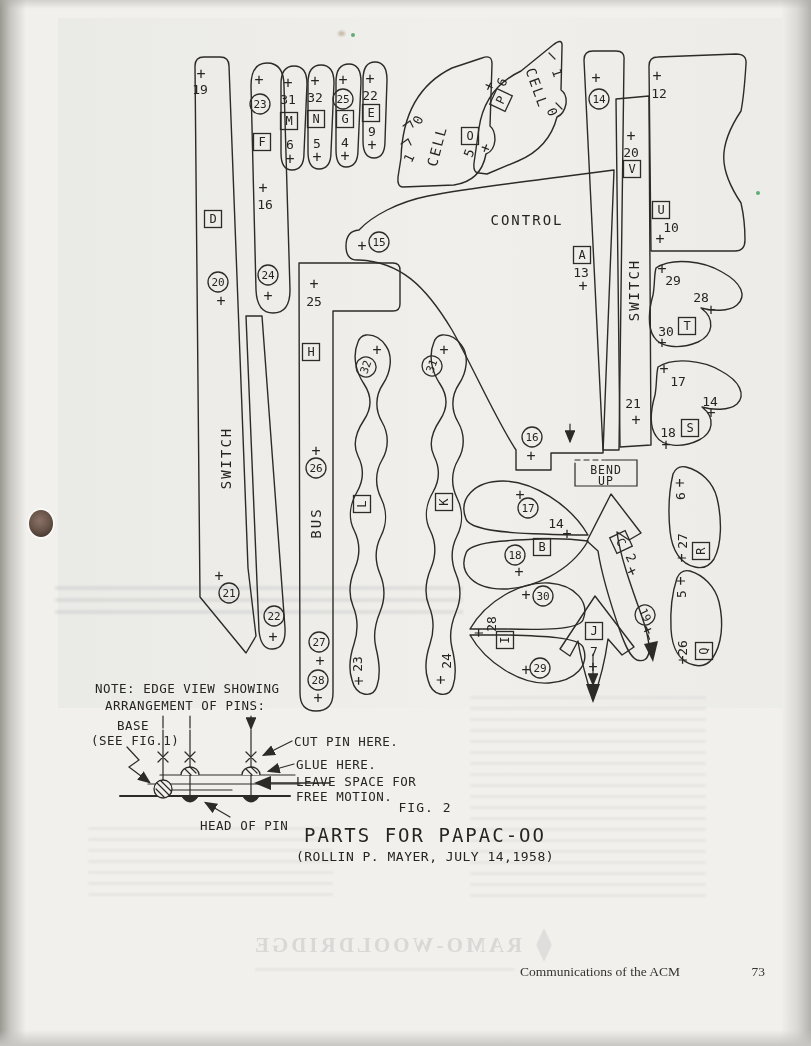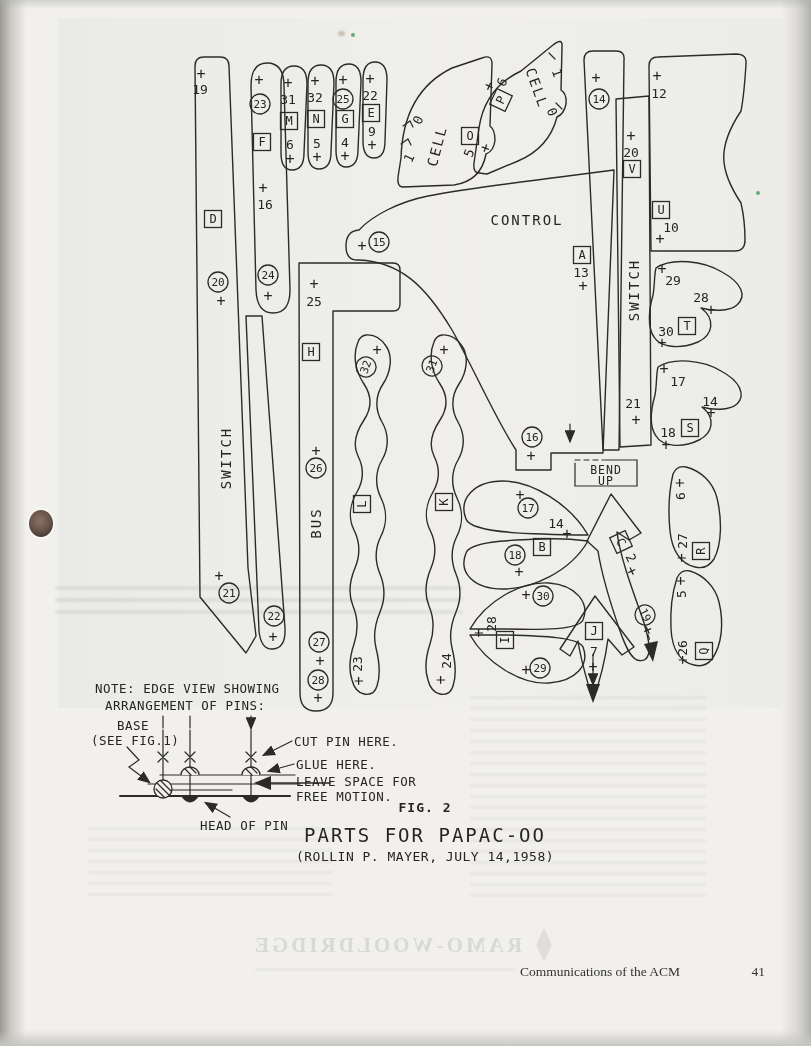--- a/index.html
+++ b/index.html
@@ -15,21 +15,21 @@
   svg text{fill:#262520;font-family:"DejaVu Sans Mono",monospace;text-anchor:middle;dominant-baseline:central;}
   .mk-p{font-size:15px;}
   .mk-n{font-size:13px;}
   .mk-c{font-size:11px;}
   .mk-b{font-size:12px;}
   .mk-t{font-size:14px;letter-spacing:2px;}
   .mark-shape{fill:none;stroke:#2c2b28;stroke-width:1.3;}
   .lab{font-size:12.5px;text-anchor:start;letter-spacing:0.5px;}
   .bendtxt{font-size:11.5px;letter-spacing:1px;}
   .caption{left:255px;top:800px;width:340px;text-align:center;color:#262520;}
-  .caption .fig-no{font-size:13px;letter-spacing:1px;margin-bottom:9px;font-weight:bold;}
+  .caption .fig-no{font-size:13px;letter-spacing:1px;margin-bottom:9px;}
   .caption .title{font-size:19px;letter-spacing:2px;margin-bottom:3px;}
   .caption .credit{font-size:13px;letter-spacing:0.5px;}
   .footer{left:520px;top:964px;width:245px;display:flex;justify-content:space-between;
           font-family:"Liberation Serif",serif;font-weight:normal;font-size:13.5px;color:#35342e;}
   
   .edge-left{left:0;top:0;width:26px;height:1046px;
      background:linear-gradient(90deg,#999891 0%,#c8c7c2 40%,rgba(241,240,236,0) 100%);}
   .edge-right{right:0;top:0;width:30px;height:1046px;
      background:linear-gradient(270deg,#b2b1ad 0%,#d9d8d4 45%,rgba(241,240,236,0) 100%);}
   .edge-top{left:0;top:0;width:811px;height:9px;
@@ -604,21 +604,21 @@
   </svg>
 
   <div class="abs caption">
     <div class="fig-no">FIG. 2</div>
     <div class="title">PARTS FOR PAPAC-OO</div>
     <div class="credit">(ROLLIN P. MAYER, JULY 14,1958)</div>
   </div>
 
   <div class="abs footer">
     <span>Communications of the ACM</span>
-    <span>41</span>
+    <span>73</span>
   </div>
 
   <div class="abs hole"></div>
   <div class="abs edge-left"></div>
   <div class="abs edge-right"></div>
   <div class="abs edge-top"></div>
   <div class="abs edge-bottom"></div>
 </div>
 
 </body></html>

